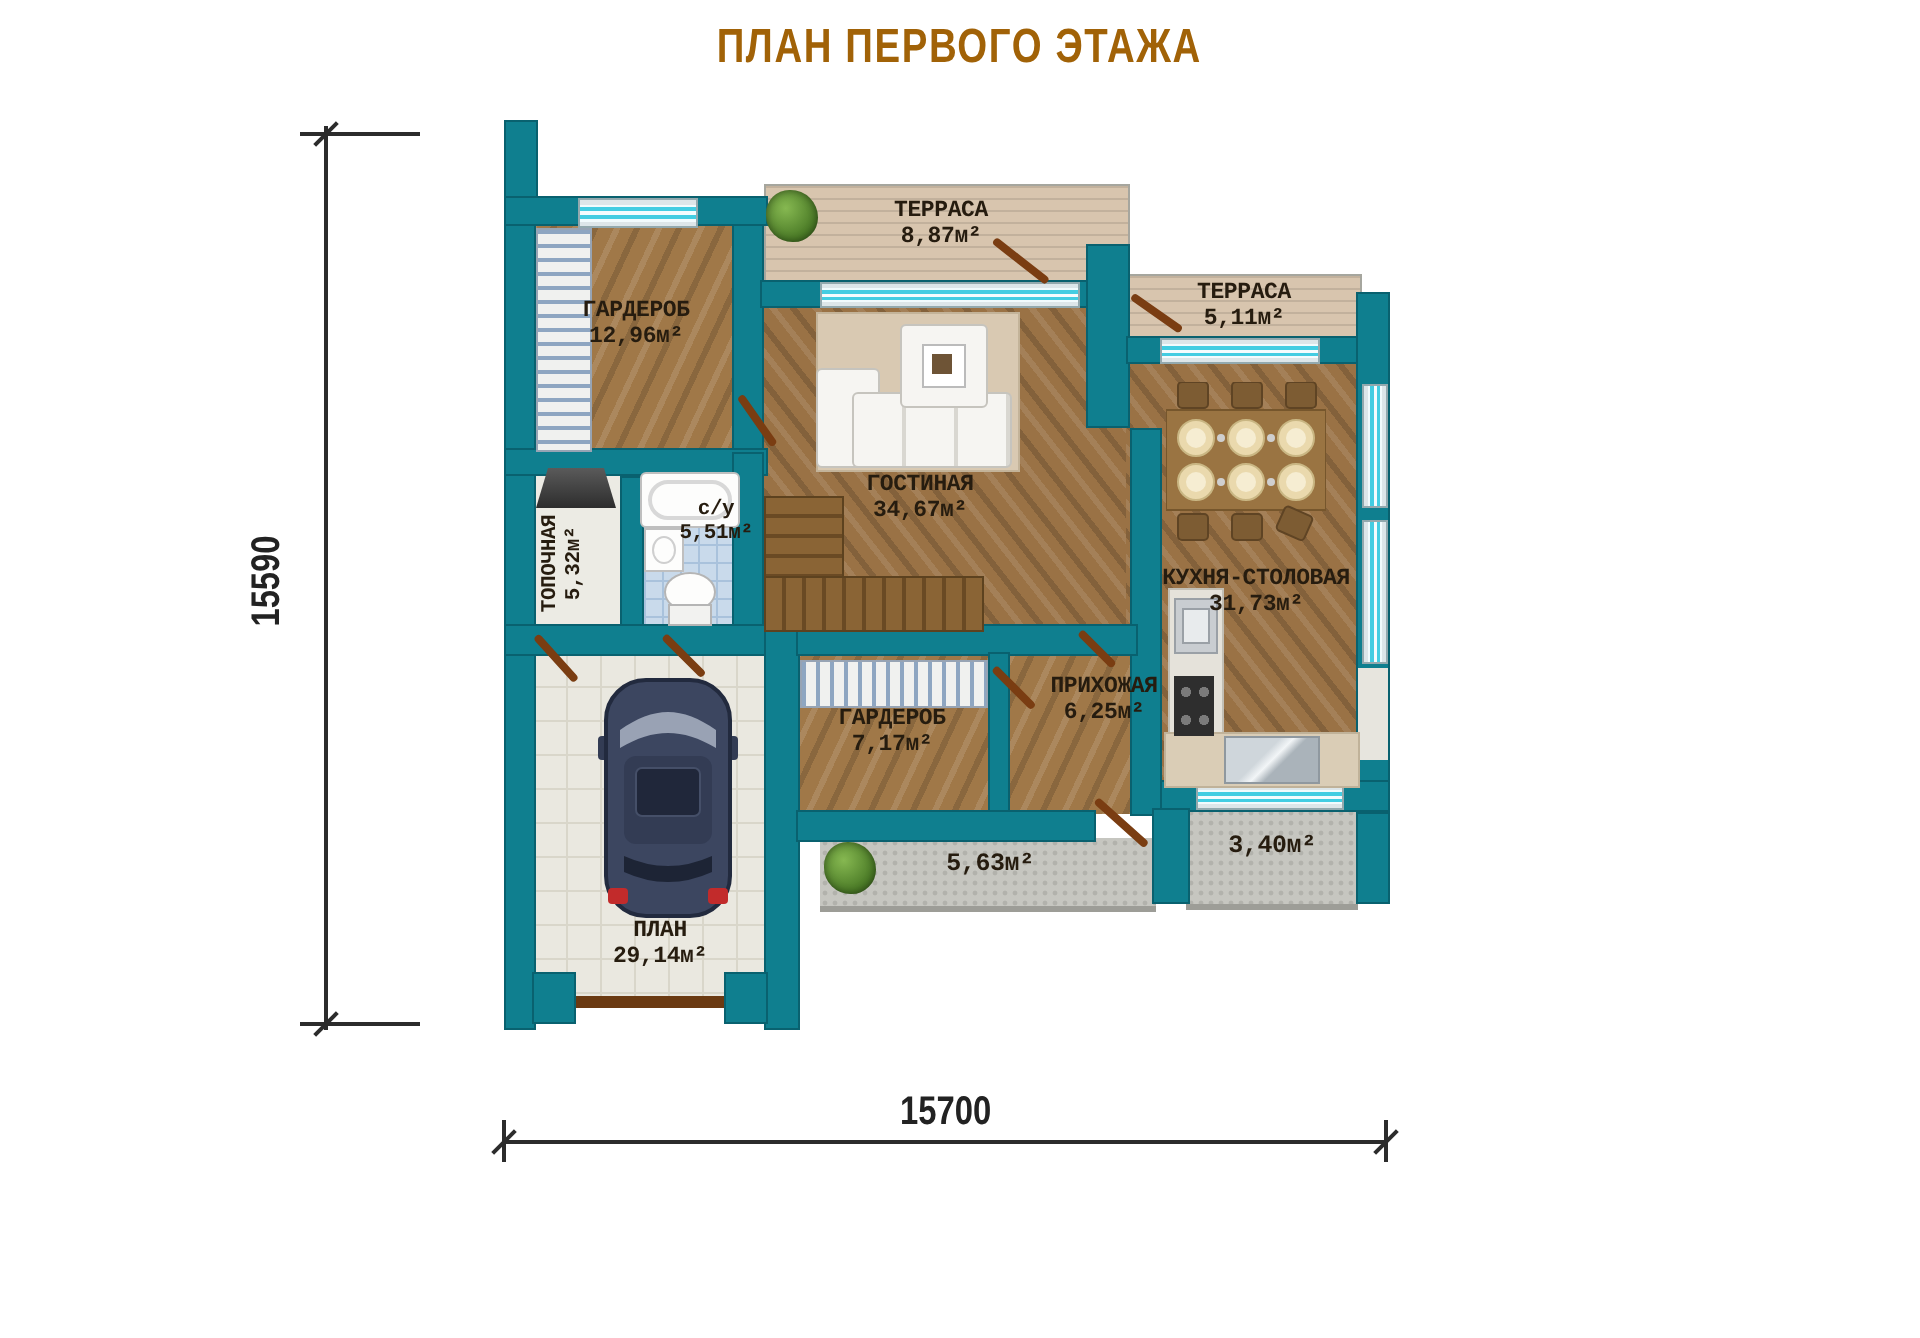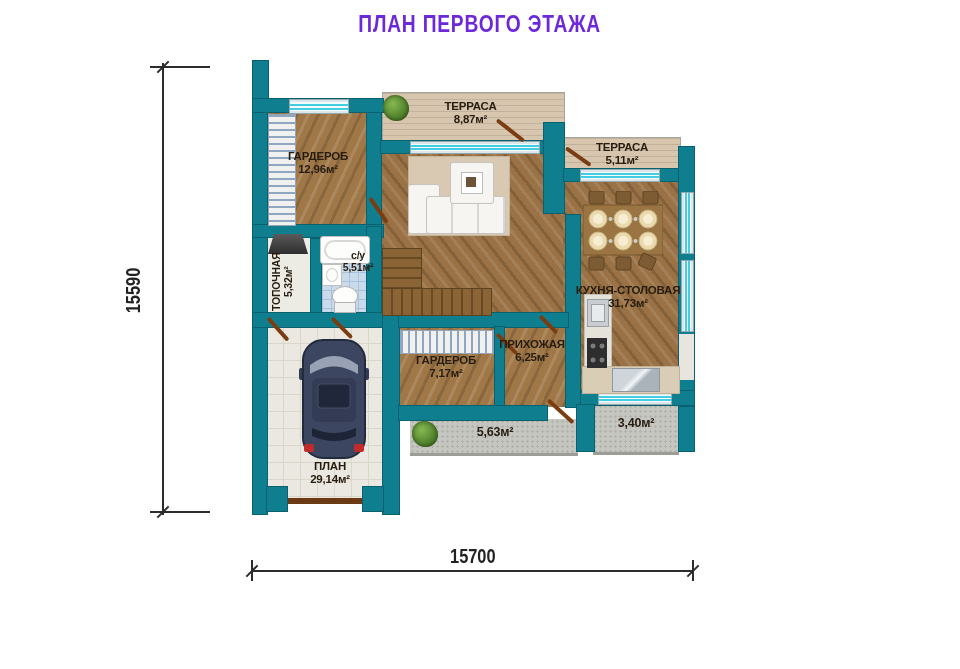--- a/index.html
+++ b/index.html
@@ -1,23 +1,23 @@
 <!DOCTYPE html>
 <html><head>
 <meta charset="utf-8">
 <style>
   html,body{margin:0;padding:0;background:#ffffff;}
   #canvas{position:relative;width:960px;height:669px;background:#fff;overflow:hidden;
           font-family:"Liberation Sans",sans-serif;}
   .abs{position:absolute;}
   
-  .title{position:absolute;top:10px;left:0;right:0;text-align:center;color:#6d28d9;}
+  .title{position:absolute;top:10px;left:0;right:0;text-align:center;color:#a16207;}
   .title span{display:inline-block;font-weight:bold;font-size:24px;letter-spacing:1px;transform:scaleX(.8);}
   .rlabel{position:absolute;z-index:40;text-align:center;color:#261c0f;font-weight:bold;
-          font-size:11.5px;line-height:1.12;letter-spacing:-.2px;}
+          font-size:11.5px;line-height:1.12;letter-spacing:-.2px;font-family:Liberation Mono, monospace;}
   .dimtxt{font-weight:bold;font-size:20px;color:#222;}
   .dimtxt span{display:inline-block;transform:scaleX(.82);}
   
   .wall{position:absolute;background:#0f7f8f;box-shadow:inset 0 0 0 1px rgba(0,43,51,.35);z-index:10;}
   .win-h{position:absolute;z-index:12;border:1px solid #93a9ae;
     background:linear-gradient(180deg,#dde6e9 0 18%,#f2fbfd 18% 28%,#43cde2 28% 44%,#f4fcfe 44% 58%,#43cde2 58% 74%,#f2fbfd 74% 84%,#dde6e9 84% 100%);}
   .win-v{position:absolute;z-index:12;border:1px solid #93a9ae;
     background:linear-gradient(90deg,#dde6e9 0 18%,#f2fbfd 18% 28%,#43cde2 28% 44%,#f4fcfe 44% 58%,#43cde2 58% 74%,#f2fbfd 74% 84%,#dde6e9 84% 100%);}
   .door{position:absolute;height:4px;background:#7a3d12;border-radius:2px;z-index:25;transform-origin:left center;}
   
@@ -195,39 +195,43 @@
     <span>12,96м²</span>
   </div>
   <div class="rlabel" style="left:408px;top:100px;width:125px">
     <span>ТЕРРАСА</span><br>
     <span>8,87м²</span>
   </div>
   <div class="rlabel" style="left:567px;top:141px;width:110px">
     <span>ТЕРРАСА</span><br>
     <span>5,11м²</span>
   </div>
+  <div class="rlabel" style="left:395px;top:237px;width:130px">
+    <span>ГОСТИНАЯ</span><br>
+    <span>34,67м²</span>
+  </div>
   <div class="rlabel" style="left:558px;top:284px;width:140px">
     <span>КУХНЯ-СТОЛОВАЯ</span><br>
     <span>31,73м²</span>
   </div>
   <div class="rlabel" style="left:244px;top:244px;width:76px;height:76px;display:flex;align-items:center;justify-content:center">
     <span style="display:block;transform:rotate(-90deg);white-space:nowrap;font-size:10.5px">
       <span>ТОПОЧНАЯ</span><br>
       <span>5,32м²</span>
     </span>
   </div>
   <div class="rlabel" style="left:334px;top:250px;width:48px;font-size:10.5px">
     <span>с/у</span><br>
     <span>5,51м²</span>
   </div>
   <div class="rlabel" style="left:400px;top:354px;width:92px">
     <span>ГАРДЕРОБ</span><br>
     <span>7,17м²</span>
   </div>
-  <div class="rlabel" style="left:492px;top:338px;width:80px">
+  <div class="rlabel" style="left:512px;top:338px;width:80px">
     <span>ПРИХОЖАЯ</span><br>
     <span>6,25м²</span>
   </div>
   <div class="rlabel" style="left:430px;top:425px;width:130px;font-size:12.5px">
     <span>5,63м²</span>
   </div>
   <div class="rlabel" style="left:593px;top:416px;width:86px;font-size:12.5px">
     <span>3,40м²</span>
   </div>
   <div class="rlabel" style="left:275px;top:460px;width:110px">

